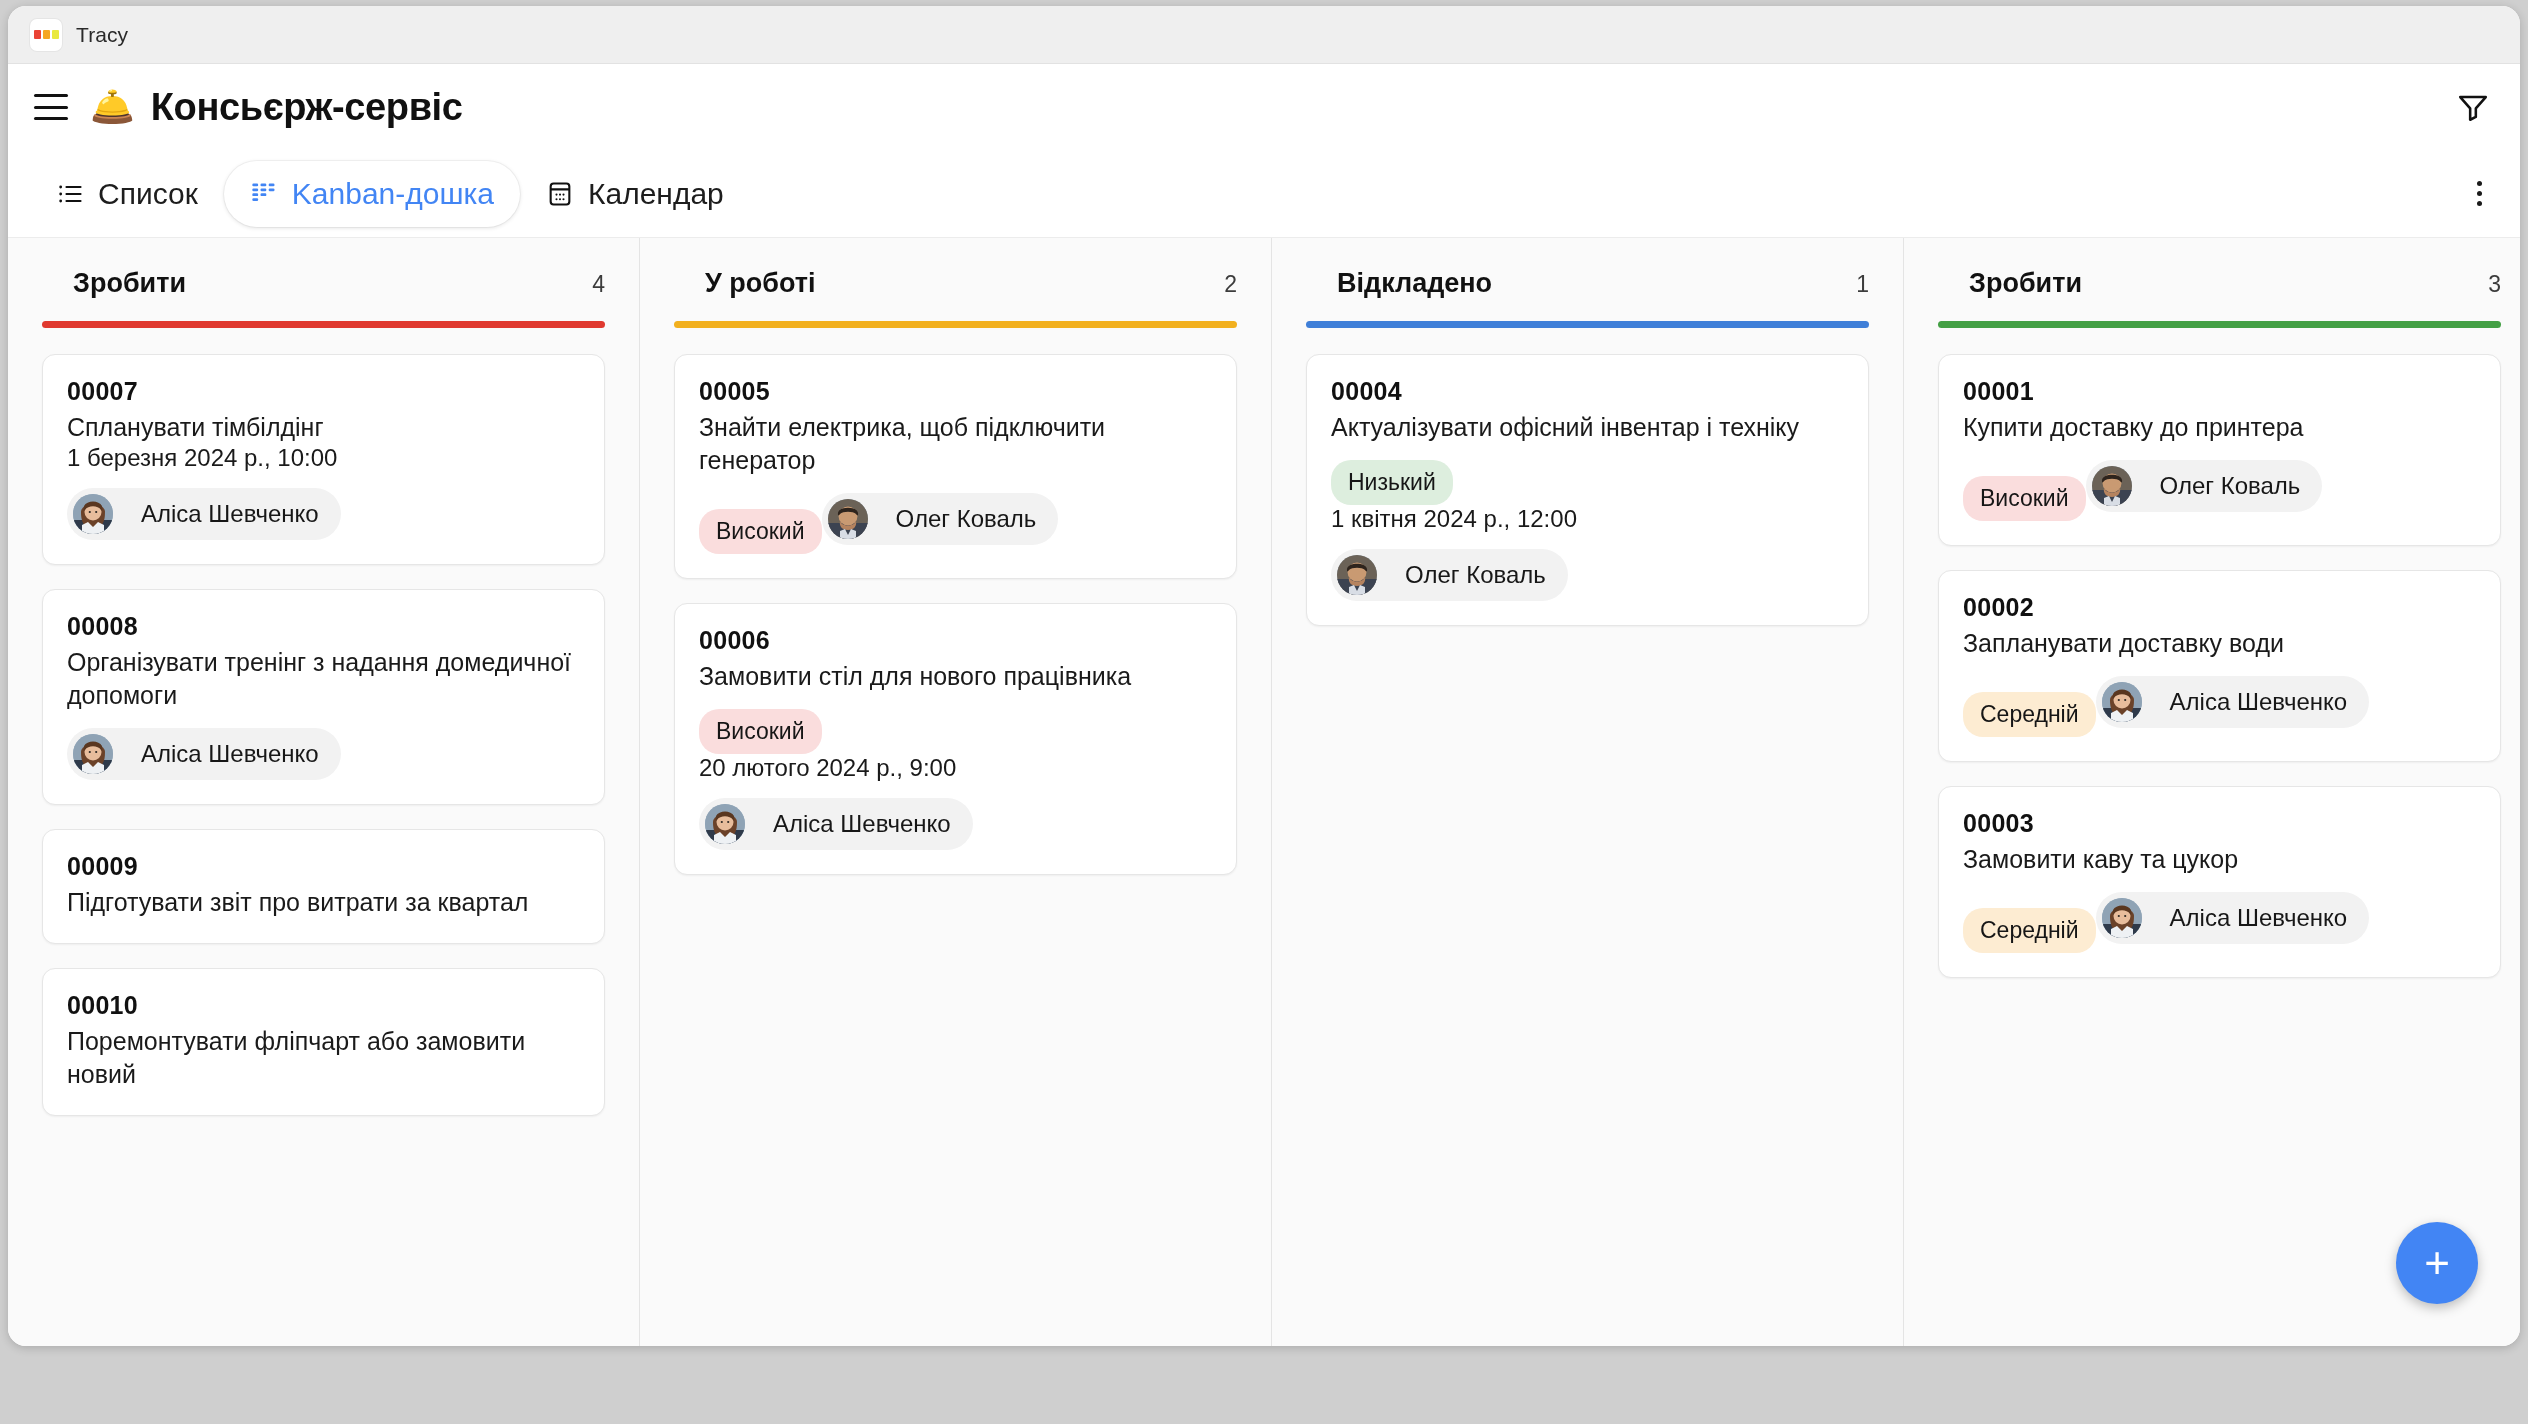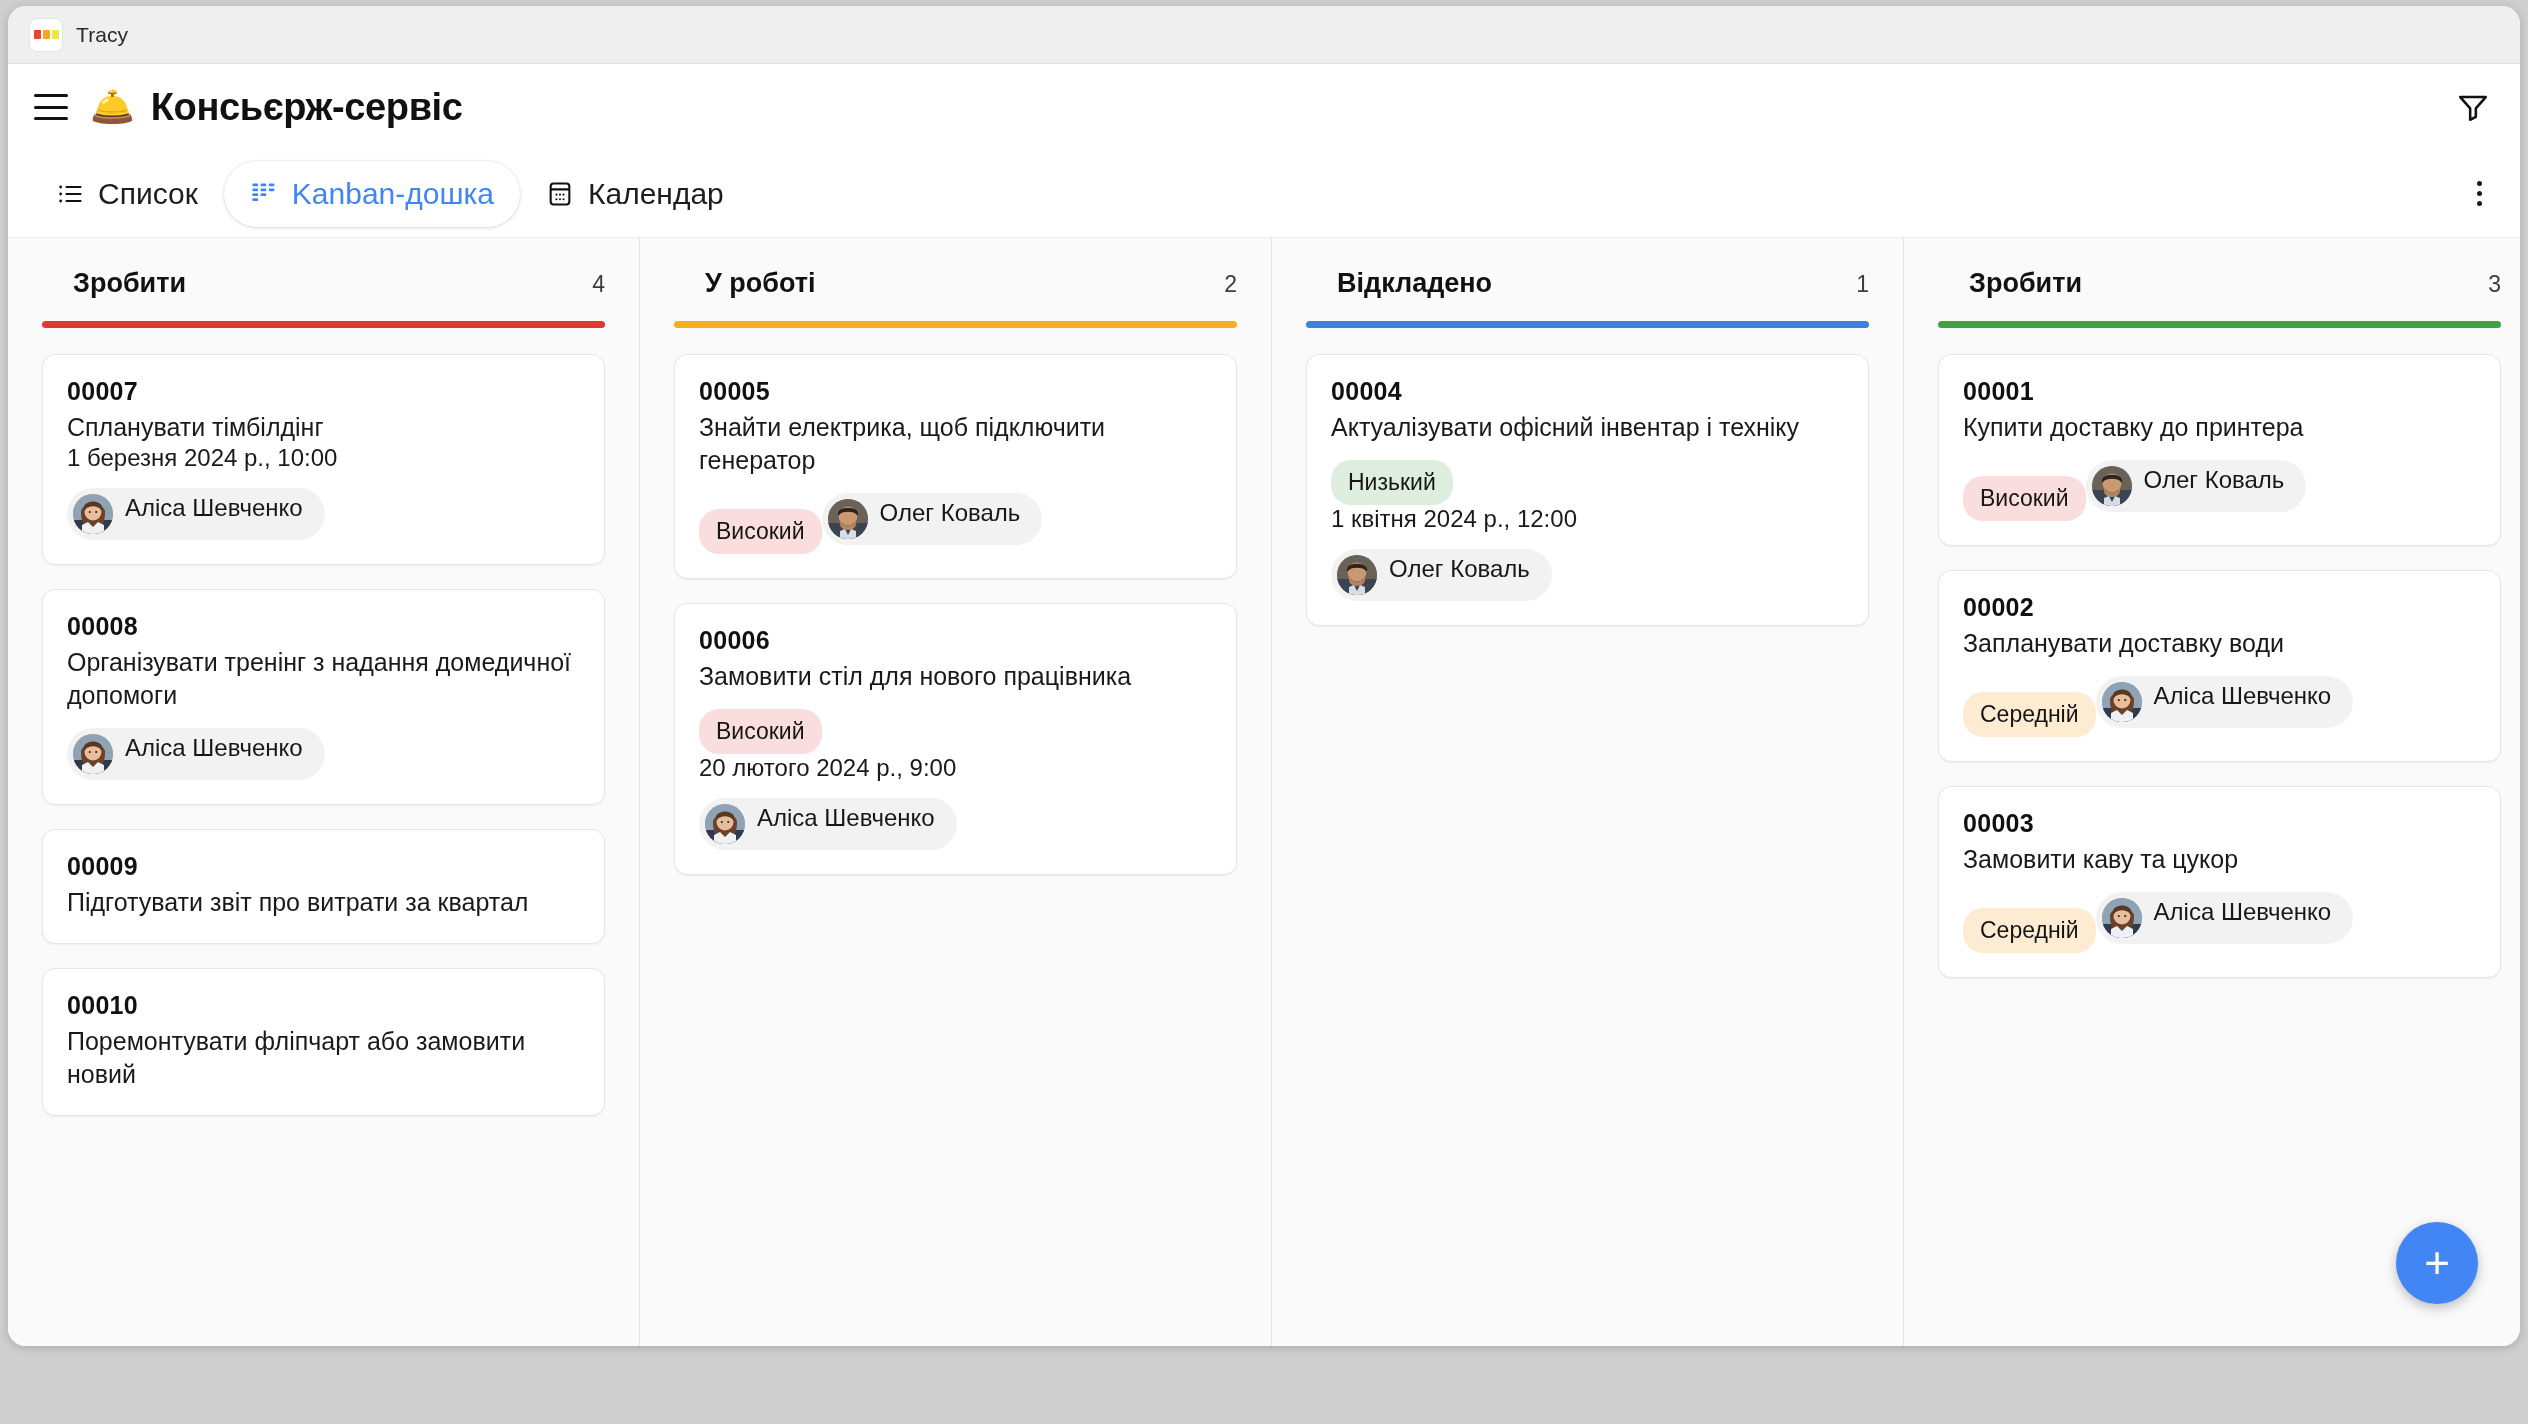--- a/index.html
+++ b/index.html
@@ -111,21 +111,21 @@
   }
   .card-id { font-size: 25px; font-weight: 700; color: #111; letter-spacing: .3px; }
   .card-title { font-size: 25px; color: #1a1a1a; line-height: 1.32; margin-top: 5px; }
   .badge {
     display: inline-block; margin-top: 16px;
     padding: 9px 17px; border-radius: 20px;
     font-size: 23px; color: #161616;
   }
   .card-date { font-size: 24px; color: #1a1a1a; margin-top: 0; }
   .assignee {
-    display: inline-flex; align-items: flex-start; gap: 12px;
+    display: inline-flex; align-items: center; gap: 28px;
     margin-top: 16px; padding: 6px 22px 6px 6px;
     background: #f2f2f2; border-radius: 26px;
   }
   .avatar {
     width: 40px; height: 40px; border-radius: 50%;
     flex: 0 0 40px; overflow: hidden; position: relative;
     background: #9fb2c4;
   }
   .avatar svg { display:block; width:100%; height:100%; }
   .assignee-name { font-size: 24px; color: #171717; white-space: nowrap; }

